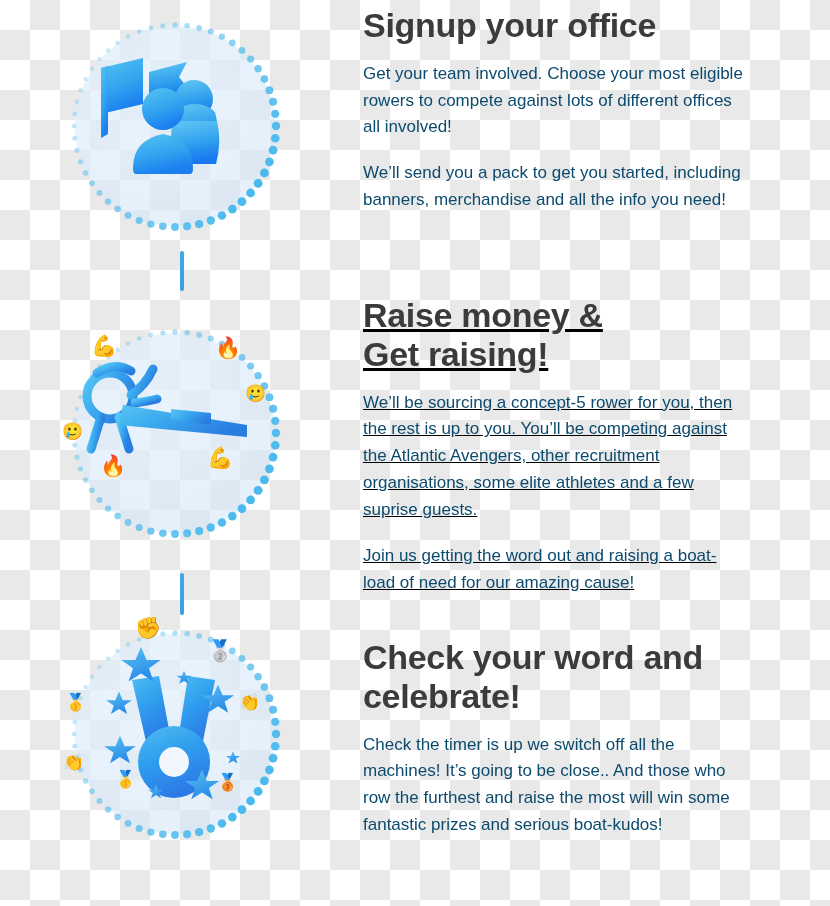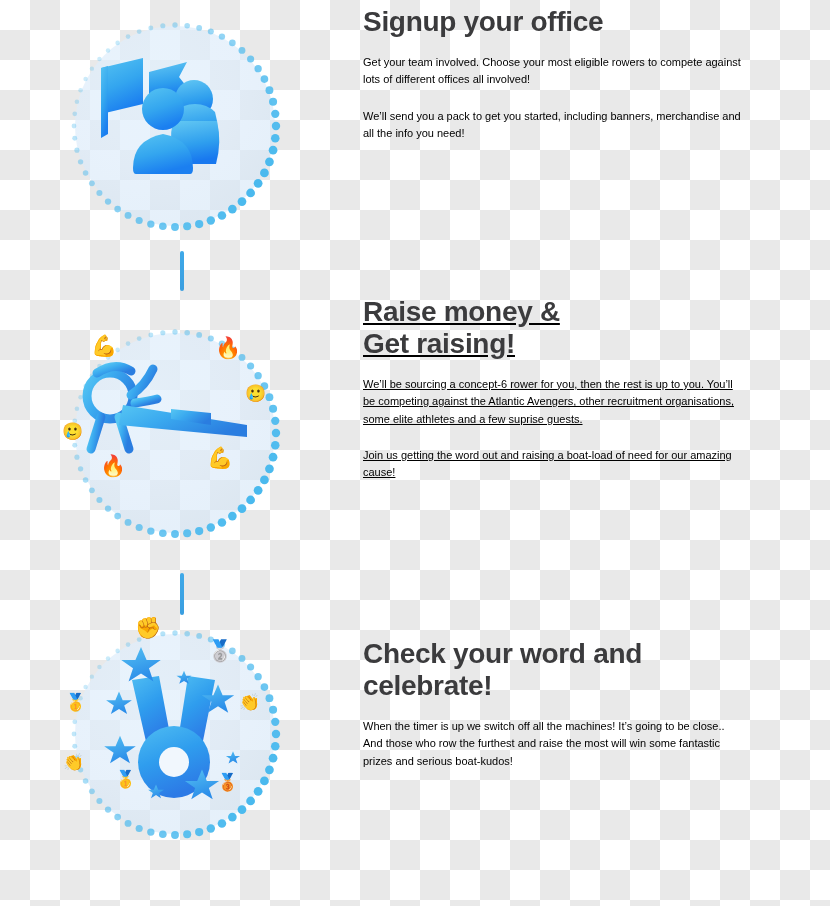--- a/index.html
+++ b/index.html
@@ -112,31 +112,31 @@
   .text-col {
     position: absolute;
     left: 363px;
     width: 380px;
   }
   #step-1 .text-col { top: 6px; }
   #step-2 .text-col { top: 6px; text-decoration: underline; }
   #step-3 .text-col { top: 18px; }
 
   .step-title {
-    font-size: 28px;
+    font-size: 34px;
     font-weight: bold;
     color: #3b3b3d;
     letter-spacing: -0.3px;
     line-height: 1.14;
     margin-bottom: 16px;
   }
 
   .step-para {
-    font-size: 11px;
-    color: #000000;
+    font-size: 17px;
+    color: #0c4a6e;
     line-height: 1.58;
     margin-bottom: 19px;
   }
   .step-para:last-child { margin-bottom: 0; }
 </style>
 </head>
 <body>
 
 <div id="stage">
 
@@ -343,21 +343,21 @@
           <span class="emoji sm" style="left:178px; top:60px;">🥲</span>
           <span class="emoji sm" style="left:-5px;  top:98px;">🥲</span>
           <span class="emoji" style="left:33px;  top:130px;">🔥</span>
           <span class="emoji" style="left:140px; top:122px;">💪</span>
         </div>
       </div>
     </div>
 
     <div class="text-col">
       <h2 class="step-title"><span>Raise money &amp;</span><br><span>Get raising!</span></h2>
-      <p class="step-para">We’ll be sourcing a concept-6 rower for you, then the rest is up to you. You’ll be competing against the Atlantic Avengers, other recruitment organisations, some elite athletes and a few suprise guests.</p>
+      <p class="step-para">We’ll be sourcing a concept-5 rower for you, then the rest is up to you. You’ll be competing against the Atlantic Avengers, other recruitment organisations, some elite athletes and a few suprise guests.</p>
       <p class="step-para">Join us getting the word out and raising a boat-load of need for our amazing cause!</p>
     </div>
   </section>
 
   <div class="connector" id="connector-2"></div>
 
   <section class="step" id="step-3">
 
     <div class="icon-col">
       <div class="icon-circle">
@@ -461,17 +461,17 @@
           <span class="emoji sm" style="left:172px; top:68px;">👏</span>
           <span class="emoji sm" style="left:-4px;  top:128px;">👏</span>
           <span class="emoji sm" style="left:48px;  top:145px;">🥇</span>
           <span class="emoji sm" style="left:150px; top:148px;">🥉</span>
         </div>
       </div>
     </div>
 
     <div class="text-col">
       <h2 class="step-title"><span>Check your word and</span><br><span>celebrate!</span></h2>
-      <p class="step-para">When the timer is up we switch off all the machines! It’s going to be close.. And those who row the furthest and raise the most will win some fantastic prizes and serious boat-kudos!</p>
+      <p class="step-para">Check the timer is up we switch off all the machines! It’s going to be close.. And those who row the furthest and raise the most will win some fantastic prizes and serious boat-kudos!</p>
     </div>
   </section>
 
 </div>
 
 </body></html>

